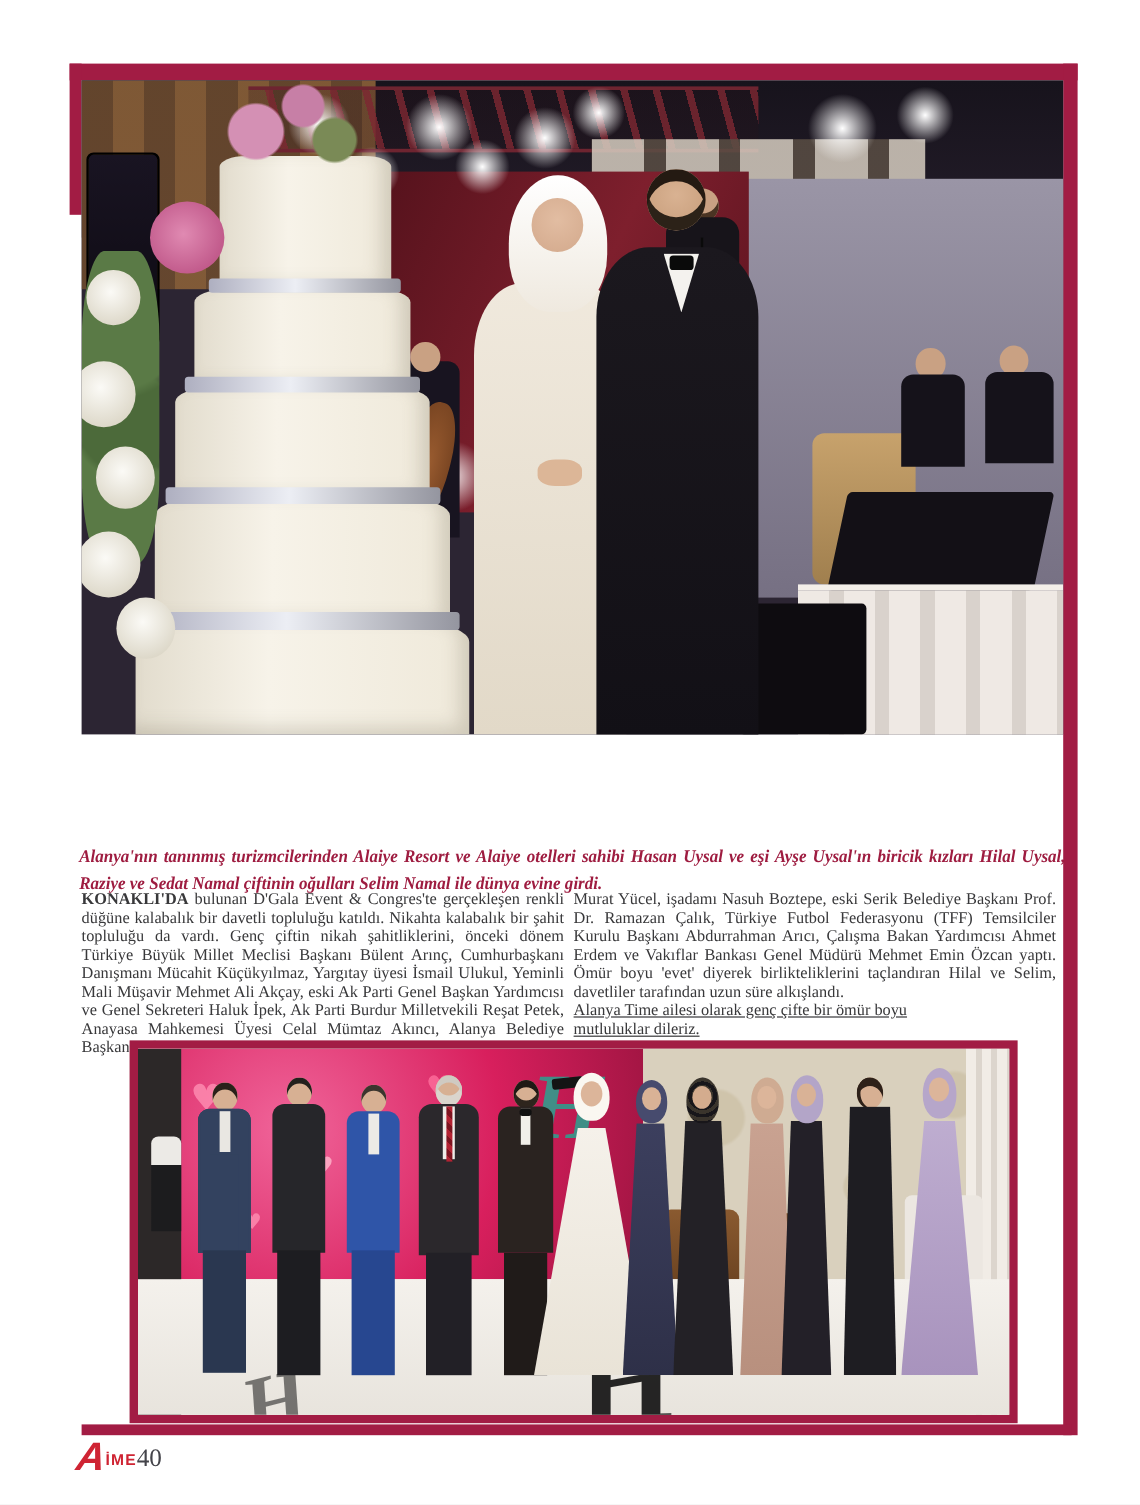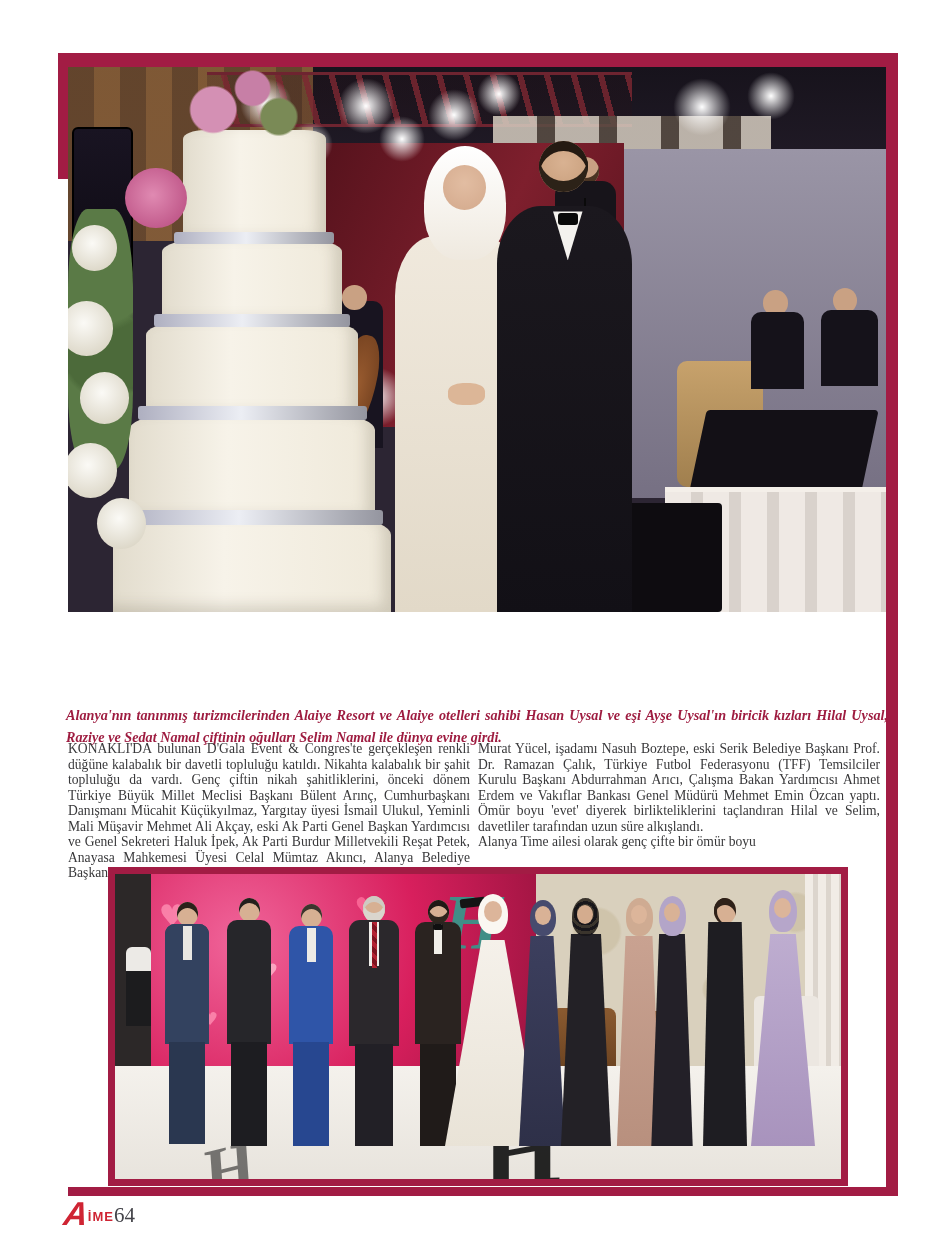--- a/index.html
+++ b/index.html
@@ -18,22 +18,22 @@
        transform:scale(0.80,1.34);transform-origin:center top;}
 
   
   .standfirst{left:66px;top:690px;width:822px;font-weight:700;font-style:italic;
        font-size:14.2px;line-height:20.5px;color:#9e1c40;text-align:justify;
        transform:scaleY(1.05);transform-origin:top left;}
 
   
   .bodycol{top:741px;width:402px;font-size:13.6px;line-height:15.5px;color:#38383a;text-align:justify;}
   .bodycol p{margin:0;}
-  .lead{font-weight:400;}
-  .tail{text-align:left;}
+  .lead{font-weight:700;}
+  .tail{text-align:left;text-decoration:underline;}
 
   
   .photo-top{left:68px;top:67px;width:818px;height:545px;background:#2c2533;overflow:hidden;}
   .photo-frame{left:108px;top:867px;width:740px;height:319px;border:7px solid #a21c44;
        box-sizing:border-box;background:#efece7;}
   .photo-bottom{position:absolute;left:0;top:0;width:726px;height:305px;overflow:hidden;background:#efece7;}
 
   .glow{background:radial-gradient(circle,#ffffff 0%,rgba(255,255,255,.5) 35%,rgba(255,255,255,0) 70%);}
   .ribbon{background:linear-gradient(90deg,#aeafc0,#eceef4 45%,#94959f);border-radius:3px;}
   .tier{background:linear-gradient(90deg,#e2dccd,#f7f3e9 40%,#efe9da);box-shadow:inset -8px -6px 14px rgba(120,110,90,.25);}
@@ -129,20 +129,21 @@
 
 
   <p class="abs standfirst">Alanya'nın tanınmış turizmcilerinden Alaiye Resort ve Alaiye otelleri sahibi Hasan Uysal ve eşi Ayşe Uysal'ın biricik kızları Hilal Uysal, Raziye ve Sedat Namal çiftinin oğulları Selim Namal ile dünya evine girdi.</p>
 
   <div class="abs bodycol" style="left:68px;">
     <p><span class="lead">KONAKLI'DA</span><span> bulunan D'Gala Event &amp; Congres'te gerçekleşen renkli düğüne kalabalık bir davetli topluluğu katıldı. Nikahta kalabalık bir şahit topluluğu da vardı. Genç çiftin nikah şahitliklerini, önceki dönem Türkiye Büyük Millet Meclisi Başkanı Bülent Arınç, Cumhurbaşkanı Danışmanı Mücahit Küçükyılmaz, Yargıtay üyesi İsmail Ulukul, Yeminli Mali Müşavir Mehmet Ali Akçay, eski Ak Parti Genel Başkan Yardımcısı ve Genel Sekreteri Haluk İpek, Ak Parti Burdur Milletvekili Reşat Petek, Anayasa Mahkemesi Üyesi Celal Mümtaz Akıncı, Alanya Belediye Başkanı Adem</span></p>
   </div>
   <div class="abs bodycol" style="left:478px;">
     <p>Murat Yücel, işadamı Nasuh Boztepe, eski Serik Belediye Başkanı Prof. Dr. Ramazan Çalık, Türkiye Futbol Federasyonu (TFF) Temsilciler Kurulu Başkanı Abdurrahman Arıcı, Çalışma Bakan Yardımcısı Ahmet Erdem ve Vakıflar Bankası Genel Müdürü Mehmet Emin Özcan yaptı. Ömür boyu 'evet' diyerek birlikteliklerini taçlandıran Hilal ve Selim, davetliler tarafından uzun süre alkışlandı.</p>
     <p class="tail">Alanya Time ailesi olarak genç çifte bir ömür boyu</p>
+    <p class="tail">mutluluklar dileriz.</p>
   </div>
 
   <div class="abs photo-frame">
     <div class="photo-bottom" role="img" aria-label="Thirteen family members and guests posing in a row with the bride at the wedding hall; pink LED heart screen on the left, cream patterned wall on the right, white dance floor with a script monogram">
 
       <div class="abs" style="left:0;top:0;width:58%;height:63%;background:radial-gradient(circle at 30% 35%,#f0659a,#d81f5d 55%,#9c1440 100%);"></div>
       <span class="heart" style="left:6%;top:8%;font-size:30px;">♥</span>
       <span class="heart" style="left:20%;top:28%;font-size:20px;color:#ffb7cd;">♥</span>
       <span class="heart" style="left:33%;top:6%;font-size:26px;color:#ff6f9d;">♥</span>
       <span class="heart" style="left:43%;top:22%;font-size:16px;color:#ffc9d9;">♥</span>
@@ -210,16 +211,16 @@
       <div class="abs r" style="left:599px;top:24px;width:22px;height:26px;background:#d7b093;box-shadow:inset 0 7px 0 #2e2119, inset 3px 0 0 #2e2119;"></div>
       <div class="abs" style="left:588px;top:48px;width:44px;height:224px;background:#1e1d22;clip-path:polygon(12% 0,88% 0,100% 100%,0 100%);"></div>
 
       <div class="abs" style="left:636px;top:60px;width:64px;height:212px;background:linear-gradient(#beadd0,#a893bd);clip-path:polygon(30% 0,70% 0,100% 100%,0 100%);"></div>
       <div class="abs" style="left:654px;top:16px;width:28px;height:42px;background:#b6a6ca;border-radius:50% 50% 45% 45%;"></div>
       <div class="abs r" style="left:659px;top:24px;width:17px;height:20px;background:#dcb59a;"></div>
     </div>
   </div>
 
   <div class="abs logo">
-    <span class="logo-a">A</span><span class="logo-rest">İME</span><span class="logo-num">64</span>
+    <span class="logo-a">A</span><span class="logo-rest">İME</span><span class="logo-num">40</span>
   </div>
 
 </div>
 
 </body></html>

